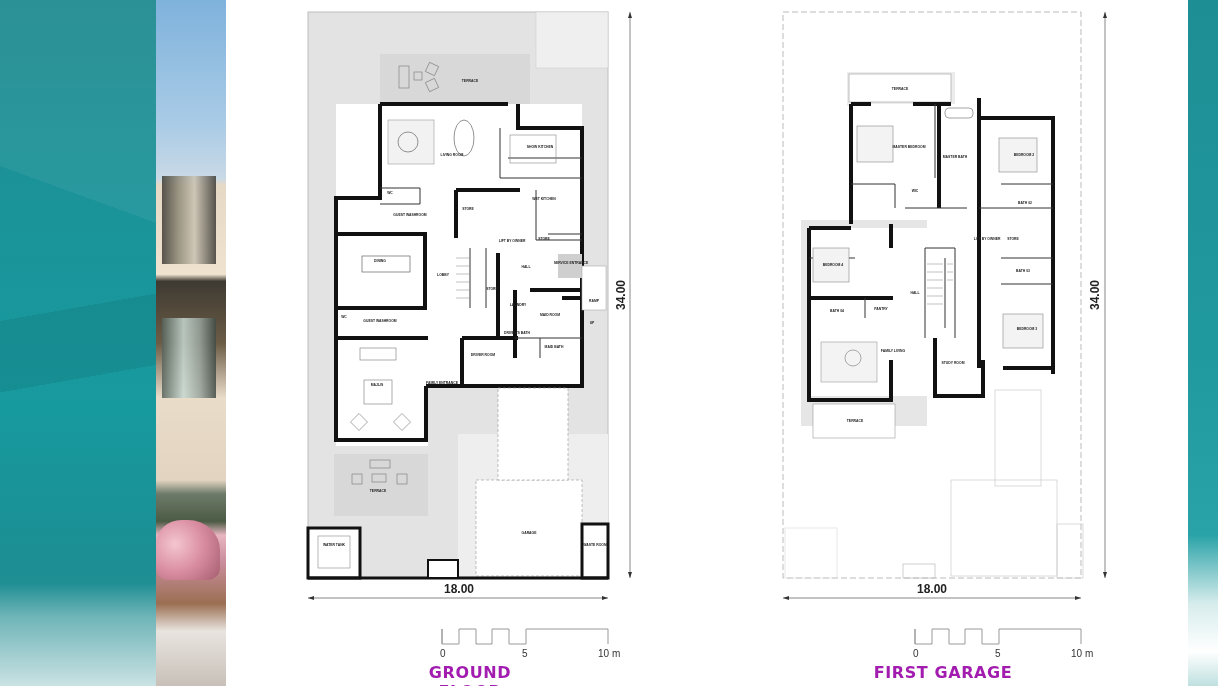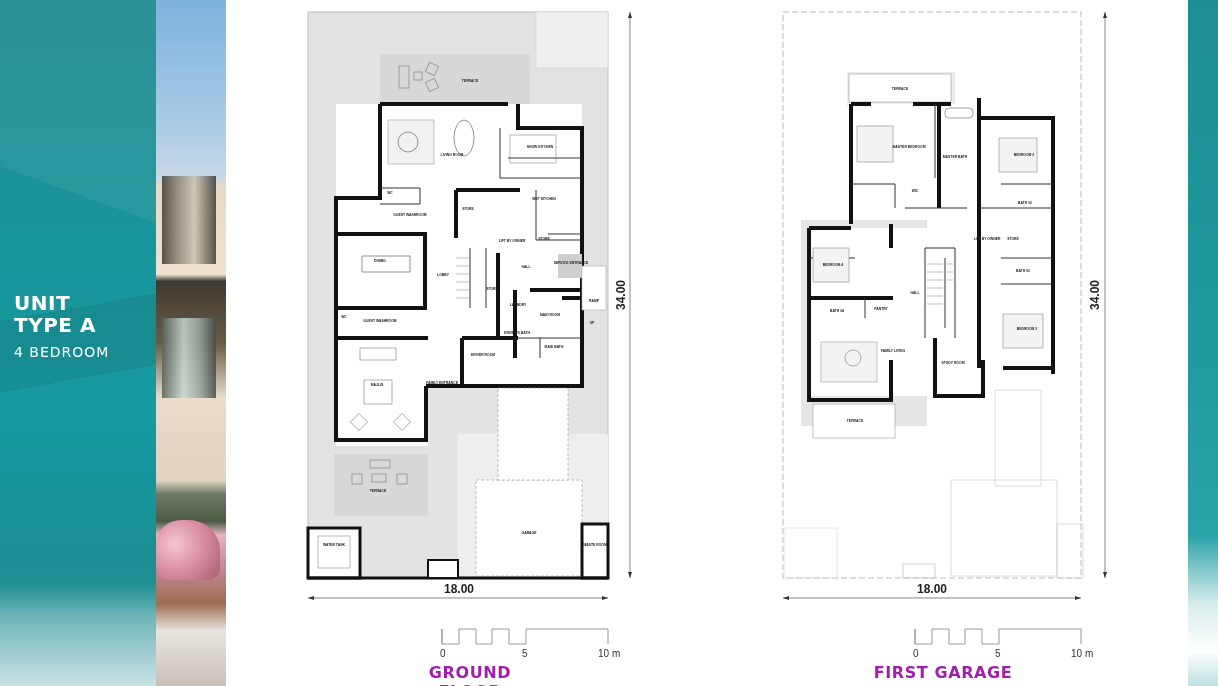--- a/index.html
+++ b/index.html
@@ -26,25 +26,20 @@
   .floor-label{position:absolute;font-family:"DejaVu Sans",sans-serif;font-weight:bold;font-size:16px;letter-spacing:0.6px;color:#a21caf;text-align:center;}
   .dim-label{position:absolute;font-family:"Liberation Sans",sans-serif;font-weight:bold;font-size:12px;color:#222;}
   .dim-vertical{transform:rotate(-90deg);transform-origin:center;}
   .scale-num{position:absolute;font-family:"Liberation Sans",sans-serif;font-size:10px;color:#333;}
 </style>
 </head>
 <body>
 
 <div class="left-panel">
   <div class="texture"></div>
-  <div class="title-block">
-    <div class="unit-title">UNIT</div>
-    <div class="unit-title">TYPE A</div>
-    <div class="bedroom-sub">4 BEDROOM</div>
-  </div>
 </div>
 
 <div class="photo">
   <div class="win1"></div>
   <div class="win2"></div>
   <div class="flowers"></div>
 </div>
 
 <div class="right-panel"></div>
 

